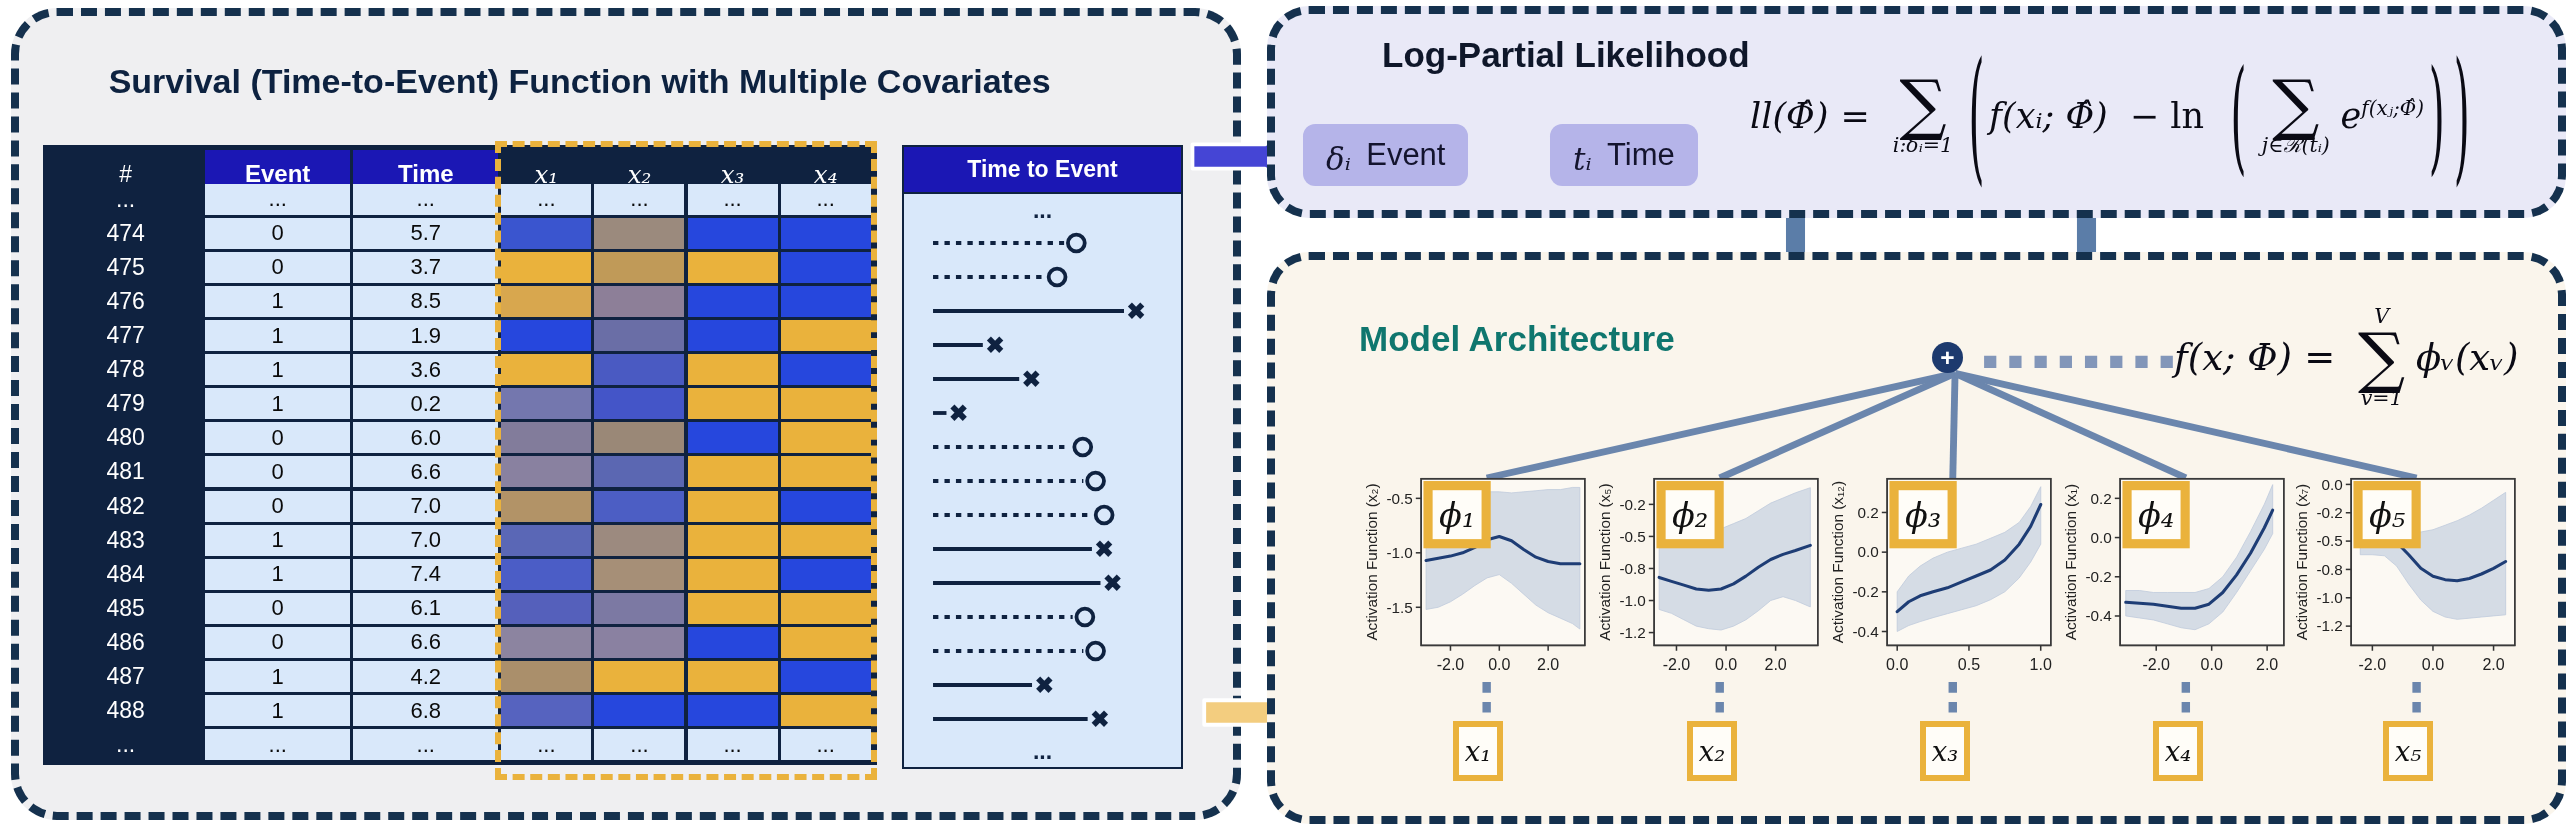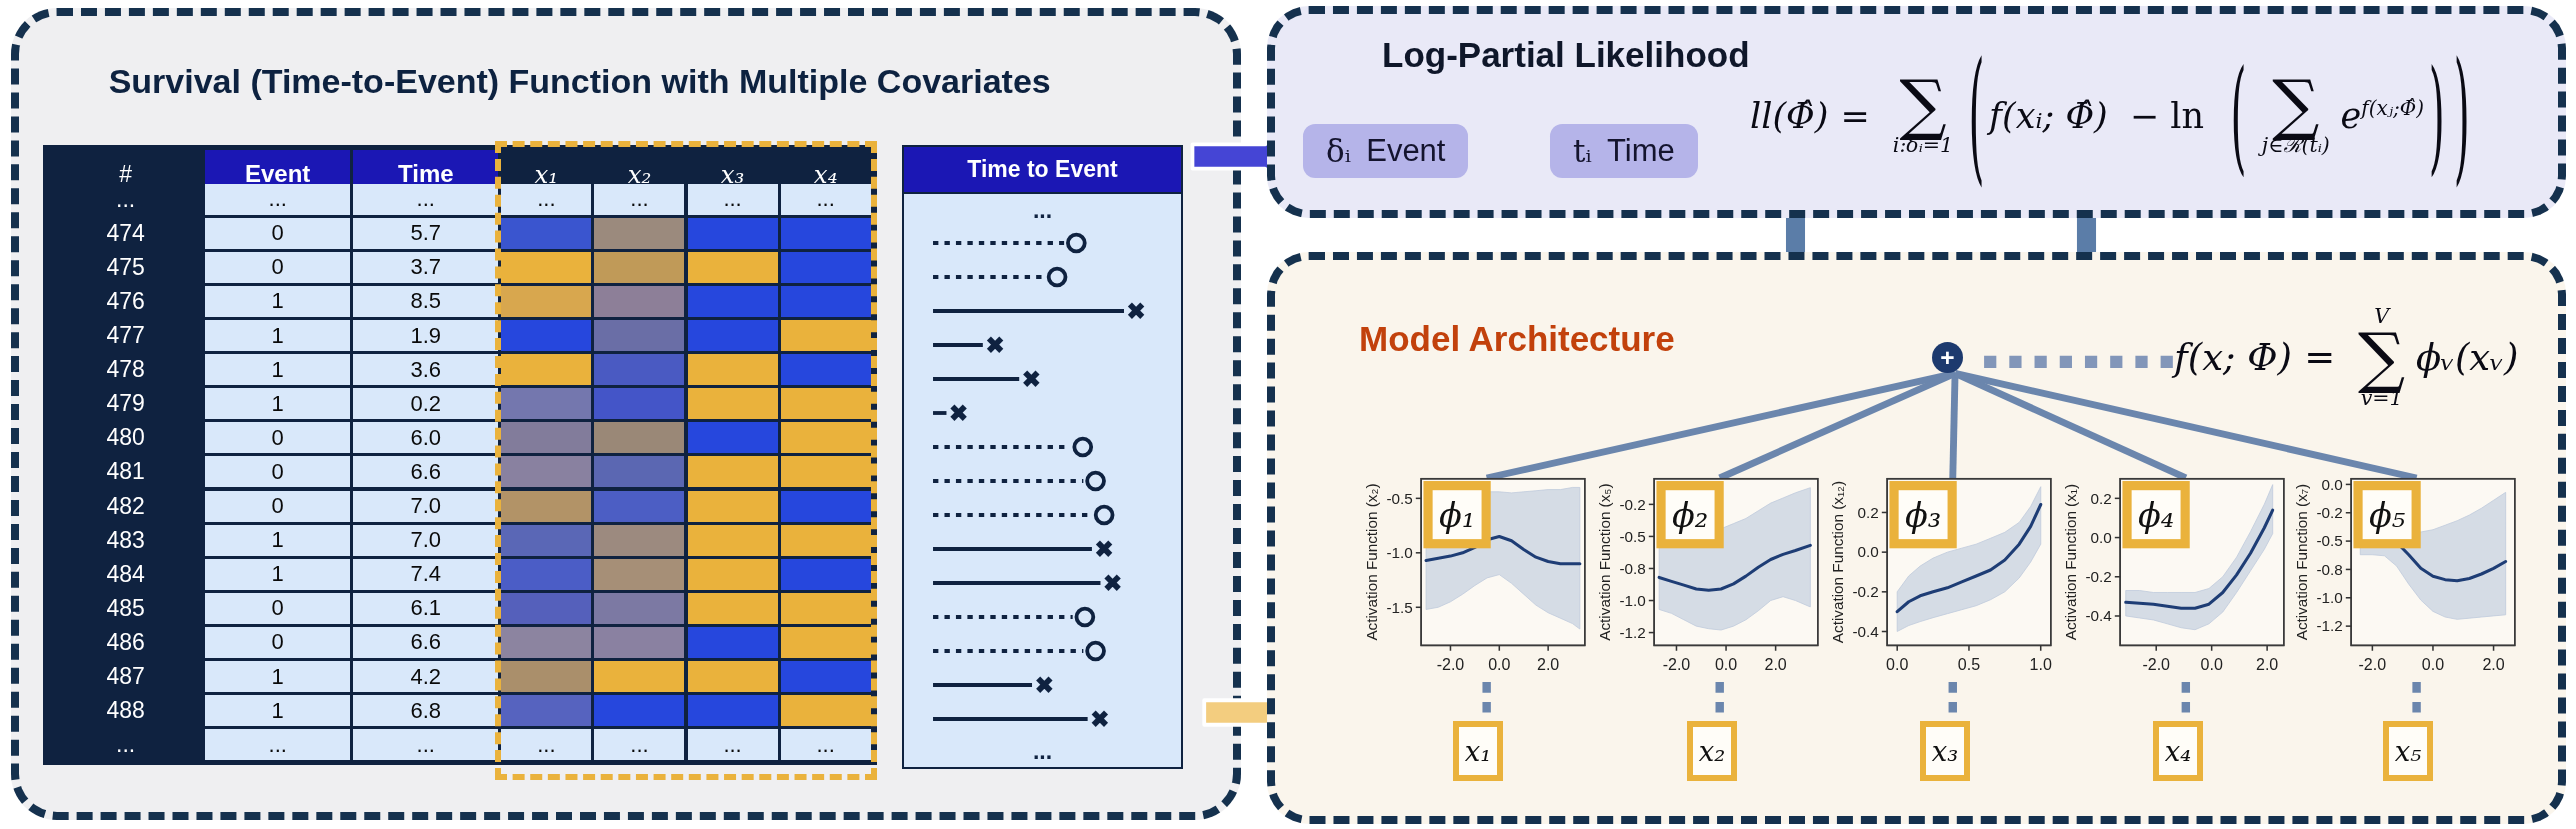--- a/index.html
+++ b/index.html
@@ -9,21 +9,21 @@
   .panel{position:absolute;box-sizing:border-box;}
   .dataset-panel{left:10.7px;top:7.6px;width:1230px;height:812px;background:#efeff1;
       border:8.4px dashed #15314e;border-radius:46px;}
   .likelihood-panel{left:1267px;top:6.1px;width:1299px;height:212px;background:#e9e9f7;
       border:8.4px dashed #15314e;border-radius:42px;}
   .model-panel{left:1267px;top:252px;width:1299px;height:572px;background:#faf5ec;
       border:8.4px dashed #15314e;border-radius:42px;}
   .lp-title{position:absolute;left:0;right:92px;top:46px;text-align:center;
       font-size:34px;font-weight:bold;color:#0d2240;}
   .lik-title{position:absolute;left:115px;top:29px;font-size:35px;font-weight:bold;color:#0f172a;}
-  .mod-title{position:absolute;left:92px;top:67px;font-size:35px;font-weight:bold;color:#c2410c;}
+  .mod-title{position:absolute;left:92px;top:67px;font-size:35px;font-weight:bold;color:#0f766e;}
   
   .tbl{position:absolute;left:43px;top:145px;width:822px;background:#0f2240;
       padding:4.6px 6.1px;display:grid;grid-template-columns:153px 145px 145px repeat(4,90px);
       grid-auto-rows:31px;gap:3.1px;box-sizing:content-box;}
   .tbl .hdr{height:49px;}
   .cell{display:flex;align-items:center;justify-content:center;font-size:22px;color:#0a0a0a;}
   .cell.idx{background:transparent;color:#ffffff;font-size:23px;}
   .cell.bluehdr{background:#1b17b4;color:#ffffff;font-weight:bold;font-size:24px;}
   .cell.covhdr{background:transparent;color:#ffffff;font-size:24.5px;
       font-family:"DejaVu Serif",serif;font-style:italic;}
@@ -34,21 +34,21 @@
   .tte{position:absolute;left:902px;top:145px;width:281px;}
   .tte-hdr{height:49px;background:#1b17b4;border:2.3px solid #0f2240;box-sizing:border-box;
       display:flex;align-items:center;justify-content:center;color:#fff;font-weight:bold;font-size:23px;}
   .tte-body{height:575px;background:#d9e8fa;border:2.3px solid #0f2240;border-top:none;
       box-sizing:border-box;display:flex;flex-direction:column;padding-top:1.5px;}
   .tte-row{height:34px;display:flex;align-items:center;}
   .tte-ellipsis{justify-content:center;font-size:23px;color:#0f2240;font-weight:bold;}
   
   .badge{position:absolute;background:#b5b4e9;border-radius:12.2px;padding:9.2px 23px;
       display:flex;align-items:center;gap:15.3px;font-size:31px;color:#14142e;}
-  .badge .sym{font-family:"DejaVu Serif",serif;}
+  .badge .sym{font-family:"DejaVu Serif",serif;font-style:italic;margin-top:8px;}
   .formula{position:absolute;display:flex;align-items:center;color:#0a0a14;
       font-family:"DejaVu Serif",serif;font-size:35px;}
   .formula .it{font-style:italic;}
   .sum{display:flex;flex-direction:column;align-items:center;margin:0 10.7px;line-height:1;}
   .sum .sig{font-size:66px;line-height:.9;font-style:normal;}
   .sum .lim{font-size:20.6px;font-style:italic;line-height:1.1;}
   .paren{display:inline-block;font-size:41px;font-weight:400;transform:scaleY(3.0);margin:0 4.6px;}
   .paren.outer{transform:scaleY(3.5);}
   .sup{font-size:20px;font-style:italic;vertical-align:super;}
   

